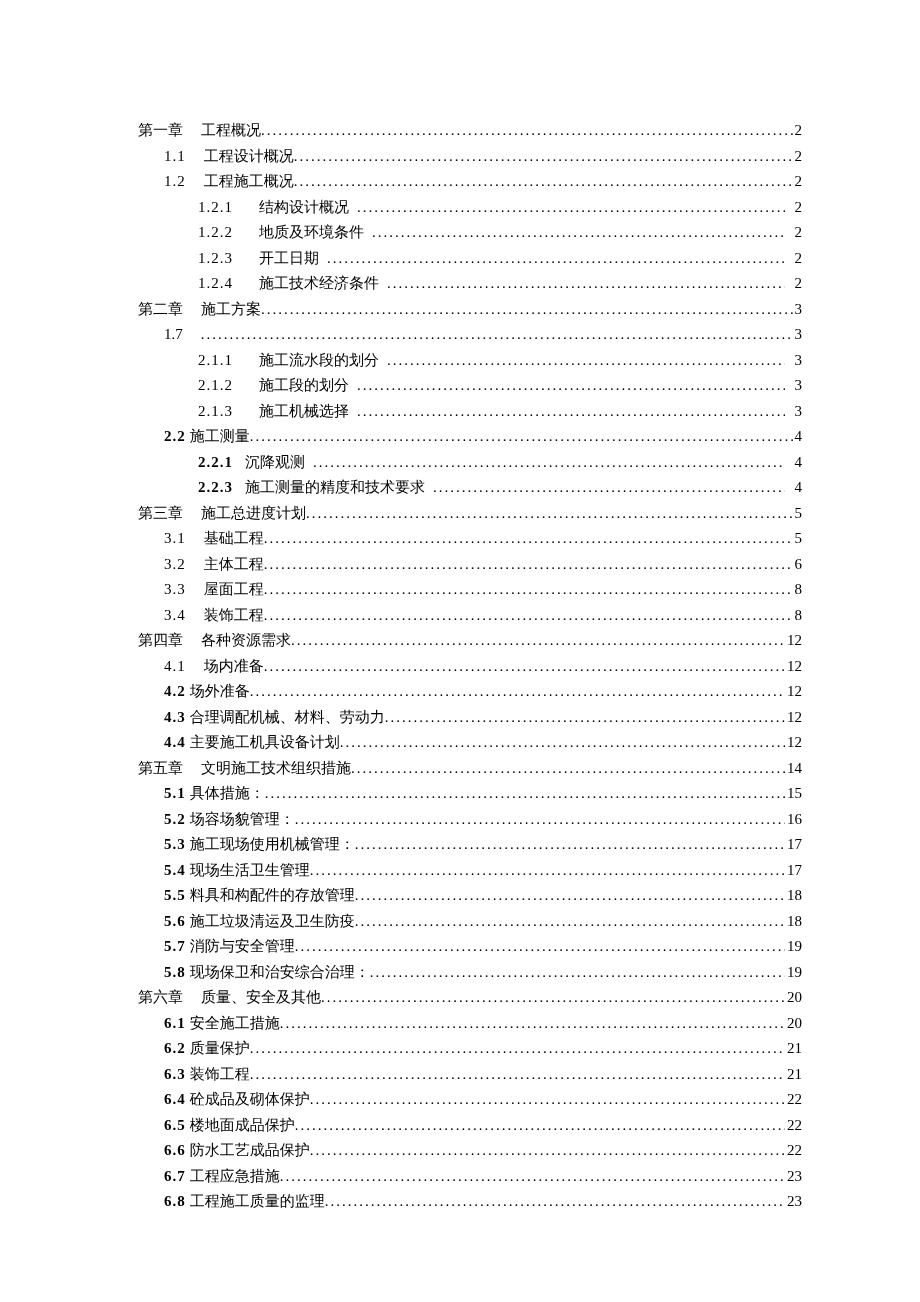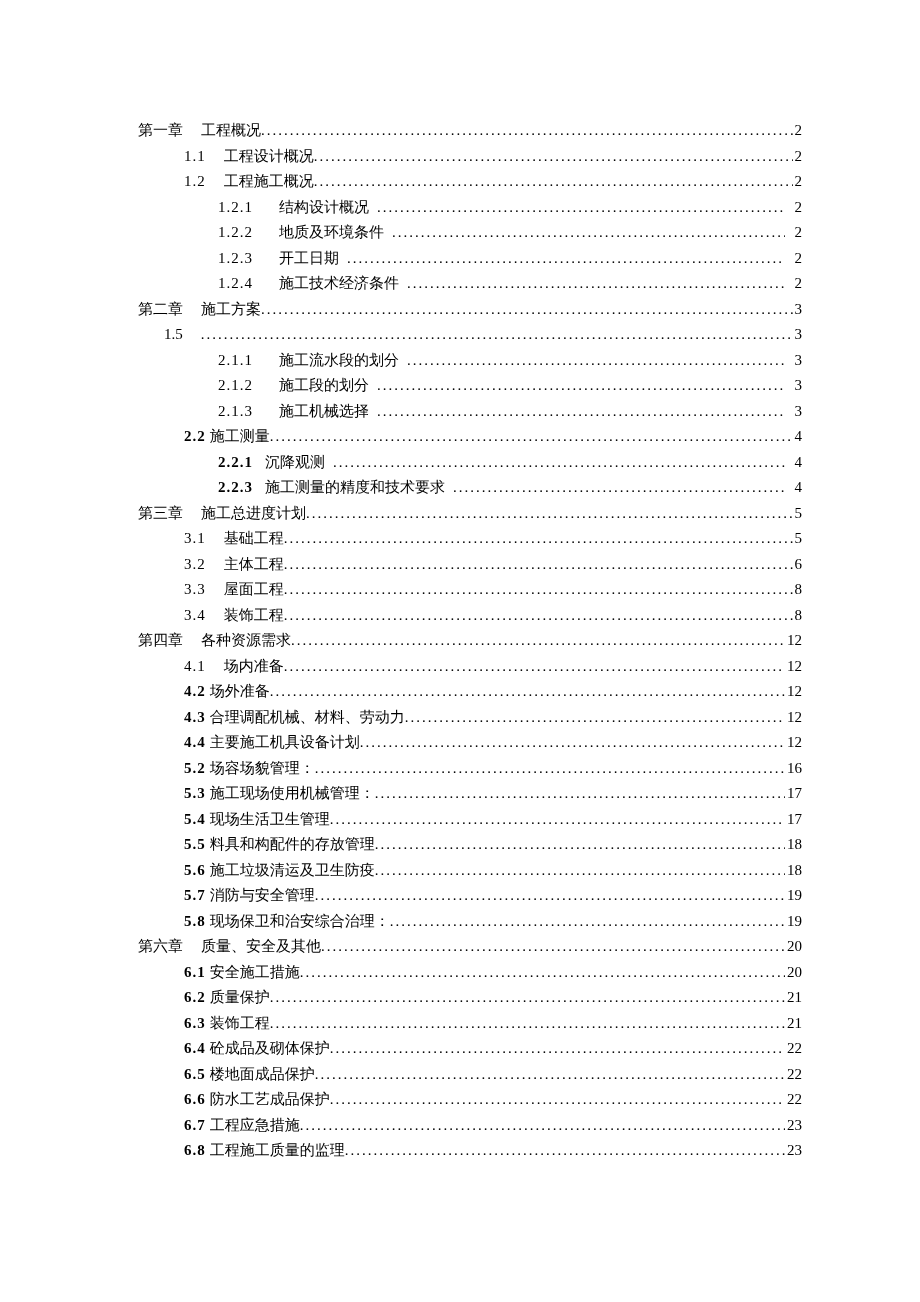--- a/index.html
+++ b/index.html
@@ -33,21 +33,21 @@
     }
     .toc-dots::before {
       content: "..................................................................................................................................................................................";
     }
     .toc-page {
       flex: 0 0 auto;
       padding-left: 2px;
     }
     .indent-1 { padding-left: 26px; }
     .indent-2 { padding-left: 60px; gap: 8px; }
-    .label-spacing { letter-spacing: 1px; margin-left: 20px; }
+    .label-spacing { letter-spacing: 1px; }
     .chapter-label { margin-right: 18px; }
     .sec-label { margin-right: 18px; }
     .sub-label { margin-right: 18px; }
     .sec-label-tight { margin-right: 4px; font-weight: bold; }
   </style>
 </head>
 <body>
 
 <div id="toc-root">
     <div class="toc-line ">
@@ -92,21 +92,21 @@
       <span class="toc-dots"></span>
       <span class="toc-page">2</span>
     </div>
     <div class="toc-line ">
       <span class="toc-label chapter-label">第二章</span>
       <span class="toc-title">施工方案</span>
       <span class="toc-dots"></span>
       <span class="toc-page">3</span>
     </div>
     <div class="toc-line indent-1">
-      <span class="toc-label sec-label">1.5</span>
+      <span class="toc-label sec-label">1.7</span>
       <span class="toc-dots"></span>
       <span class="toc-page">3</span>
     </div>
     <div class="toc-line indent-2">
       <span class="toc-label sub-label label-spacing">2.1.1</span>
       <span class="toc-title">施工流水段的划分</span>
       <span class="toc-dots"></span>
       <span class="toc-page">3</span>
     </div>
     <div class="toc-line indent-2">
@@ -191,20 +191,32 @@
       <span class="toc-label sec-label-tight label-spacing">4.3</span>
       <span class="toc-title">合理调配机械、材料、劳动力</span>
       <span class="toc-dots"></span>
       <span class="toc-page">12</span>
     </div>
     <div class="toc-line indent-1">
       <span class="toc-label sec-label-tight label-spacing">4.4</span>
       <span class="toc-title">主要施工机具设备计划</span>
       <span class="toc-dots"></span>
       <span class="toc-page">12</span>
+    </div>
+    <div class="toc-line ">
+      <span class="toc-label chapter-label">第五章</span>
+      <span class="toc-title">文明施工技术组织措施</span>
+      <span class="toc-dots"></span>
+      <span class="toc-page">14</span>
+    </div>
+    <div class="toc-line indent-1">
+      <span class="toc-label sec-label-tight label-spacing">5.1</span>
+      <span class="toc-title">具体措施：</span>
+      <span class="toc-dots"></span>
+      <span class="toc-page">15</span>
     </div>
     <div class="toc-line indent-1">
       <span class="toc-label sec-label-tight label-spacing">5.2</span>
       <span class="toc-title">场容场貌管理：</span>
       <span class="toc-dots"></span>
       <span class="toc-page">16</span>
     </div>
     <div class="toc-line indent-1">
       <span class="toc-label sec-label-tight label-spacing">5.3</span>
       <span class="toc-title">施工现场使用机械管理：</span>

